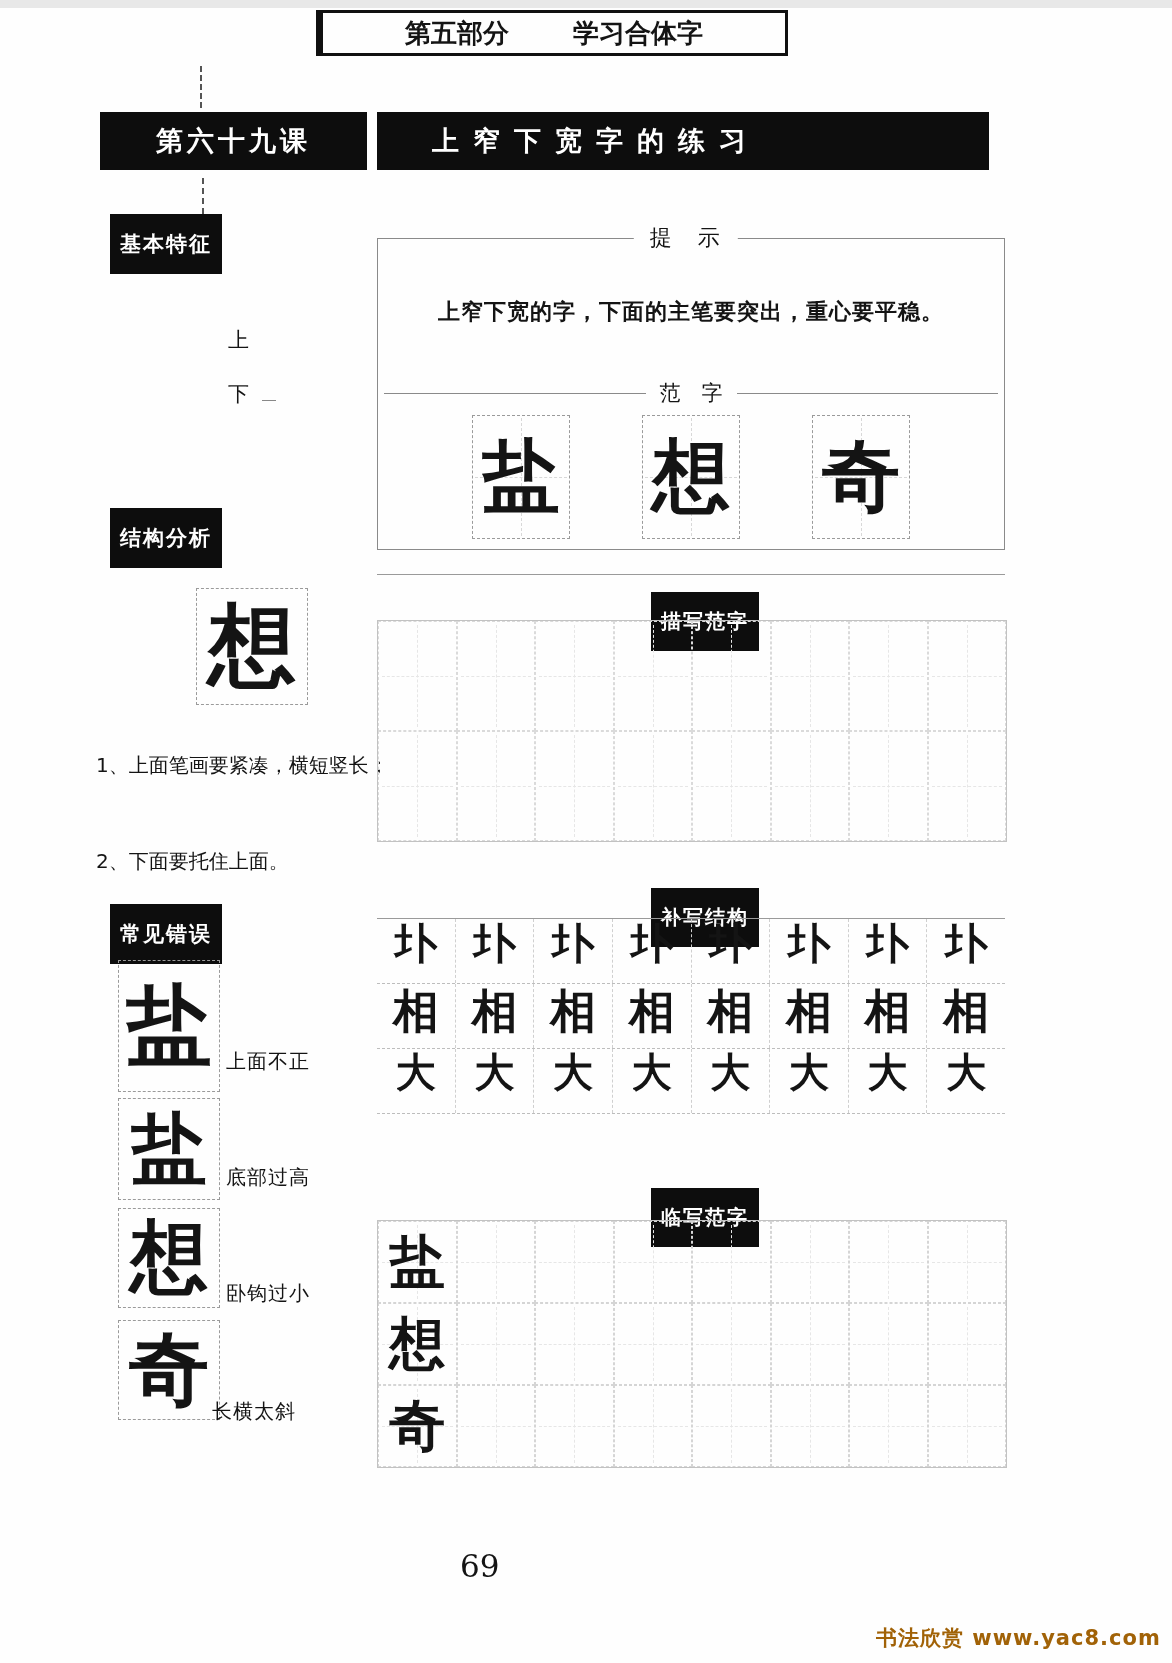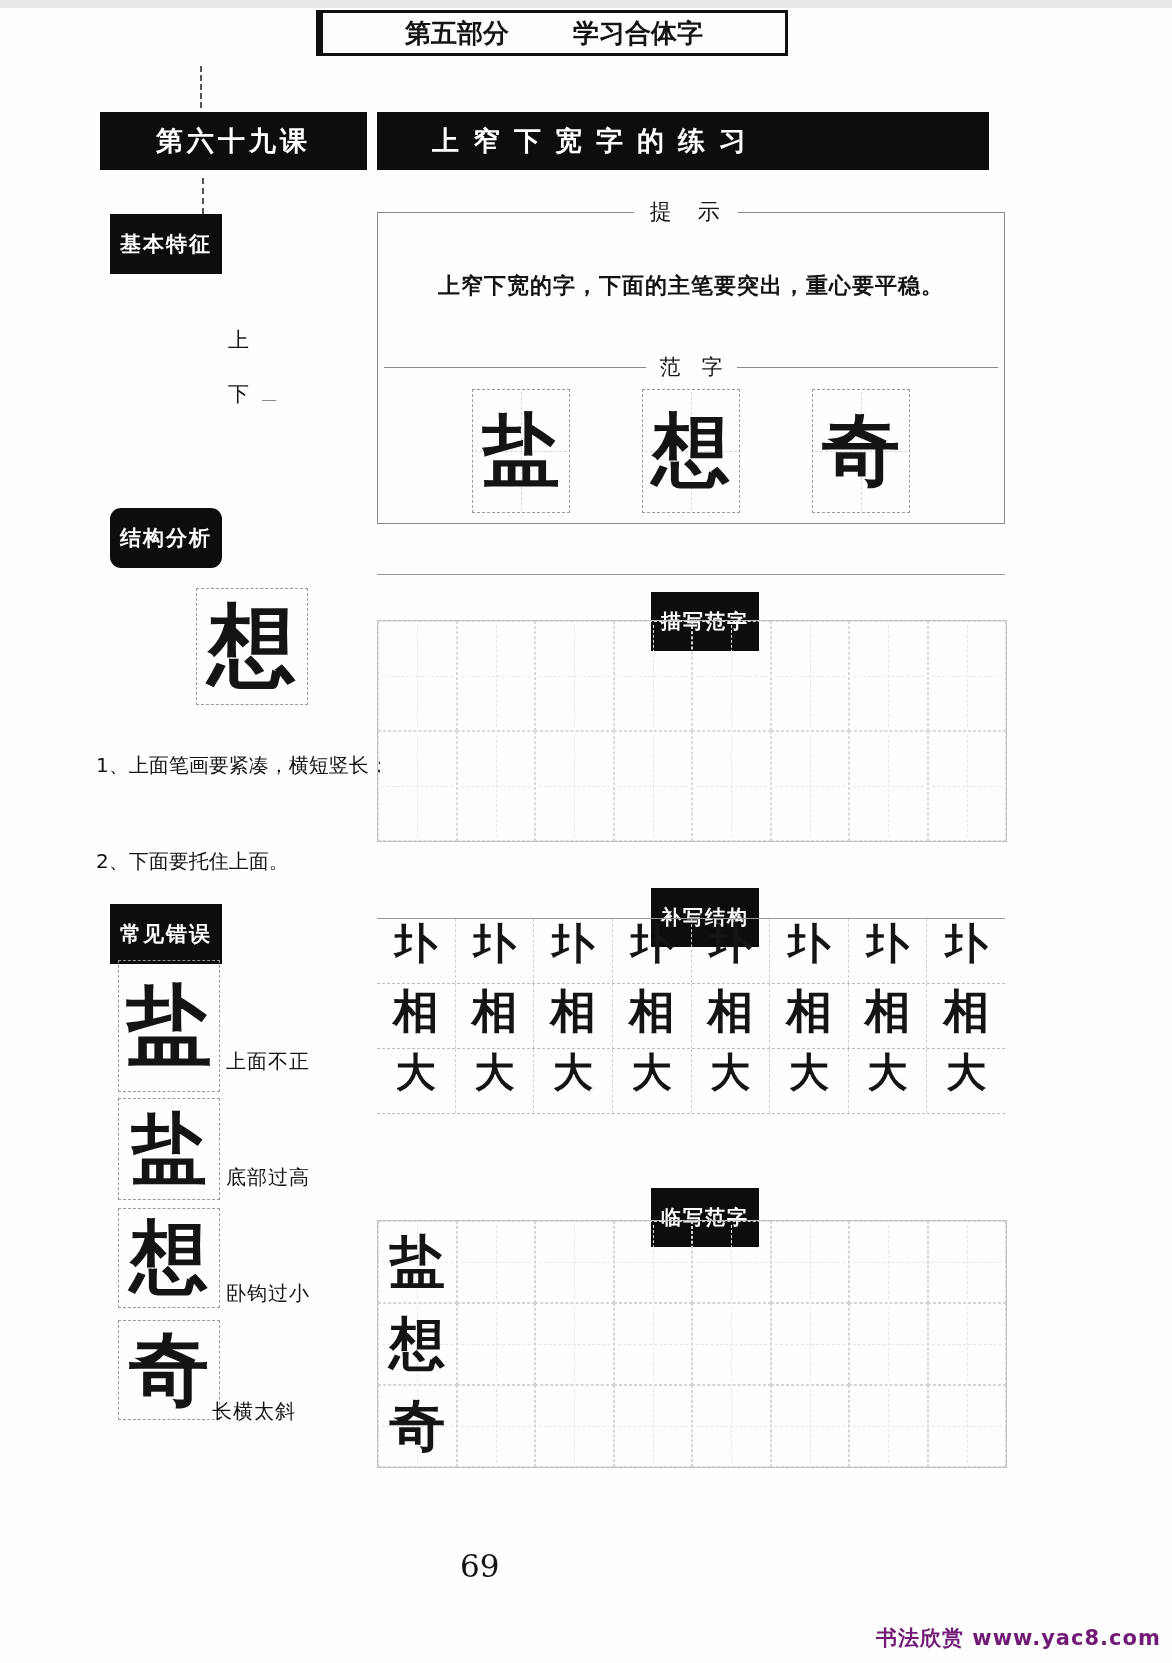--- a/index.html
+++ b/index.html
@@ -37,21 +37,21 @@
   }
   .center-label{transform:translateX(-50%);}
 
   .scan-artifact{position:absolute; border-left:2px dashed #555; width:0;}
 
   .pos-char{position:absolute; font-size:21px;}
   .pos-dash{position:absolute; width:14px; border-top:1px solid #888;}
 
   
   .hint-box{
-    position:absolute; left:377px; top:204px; width:628px; height:312px;
+    position:absolute; left:377px; top:230px; width:628px; height:312px;
     border:1px solid #8a8a8a; box-sizing:border-box;padding-left:44px;
   }
   .hint-title{
     position:absolute; left:50%; top:-16px; transform:translateX(-55%);
     background:#fefefe; padding:0 16px; font-size:22px; letter-spacing:2px;
   }
   .hint-text{
     position:absolute; left:0; right:0; top:58px; text-align:center;
     font-size:22px; font-weight:600; letter-spacing:1px;
   }
@@ -137,21 +137,21 @@
     position:absolute; left:80px; top:1480px; width:926px; height:42px;
     background:#0c0c0c; color:#fff; font-size:21px; letter-spacing:2px;
     display:flex; align-items:center; padding-left:28px; box-sizing:border-box; white-space:nowrap;
   }
   .page-number{
     position:absolute; left:460px; top:1540px; width:160px; text-align:left;
     font-size:31px; font-family:"DejaVu Serif","Liberation Serif",serif;
   }
   .watermark{
     position:absolute; left:876px; top:1616px; font-size:21px; font-weight:600;
-    color:#701a75; letter-spacing:1px;
+    color:#a16207; letter-spacing:1px;
   }
 </style>
 </head>
 <body>
 
 <div class="page">
 
   <div class="header-box">
     <span class="serif">第五部分</span>
     <span class="serif">学习合体字</span>
@@ -162,21 +162,21 @@
   <div class="banner-left">第六十九课</div>
   <div class="banner-right">上窄下宽字的练习</div>
 
   <div class="scan-artifact" style="left:202px; top:170px; height:36px;"></div>
   <div class="black-label" style="left:110px; top:206px;">基本特征</div>
 
   <div class="pos-char serif" style="left:228px; top:318px;">上</div>
   <div class="pos-char serif" style="left:228px; top:372px;">下</div>
   <div class="pos-dash" style="left:262px; top:392px;"></div>
 
-  <div class="black-label" style="left:110px; top:500px;border-radius:11px;">结构分析</div>
+  <div class="black-label" style="left:110px; top:500px;">结构分析</div>
   <div class="struct-box">
     <span class="struct-char serif">想</span>
   </div>
   <p class="point" style="top:722px;">1、上面笔画要紧凑，横短竖长；</p>
   <p class="point" style="top:818px;">2、下面要托住上面。</p>
 
   <div class="black-label" style="left:110px; top:896px;">常见错误</div>
 
   <div class="err-box" style="top:952px; height:130px;">
     <span class="err-char serif" style="font-size:86px;">盐</span>

